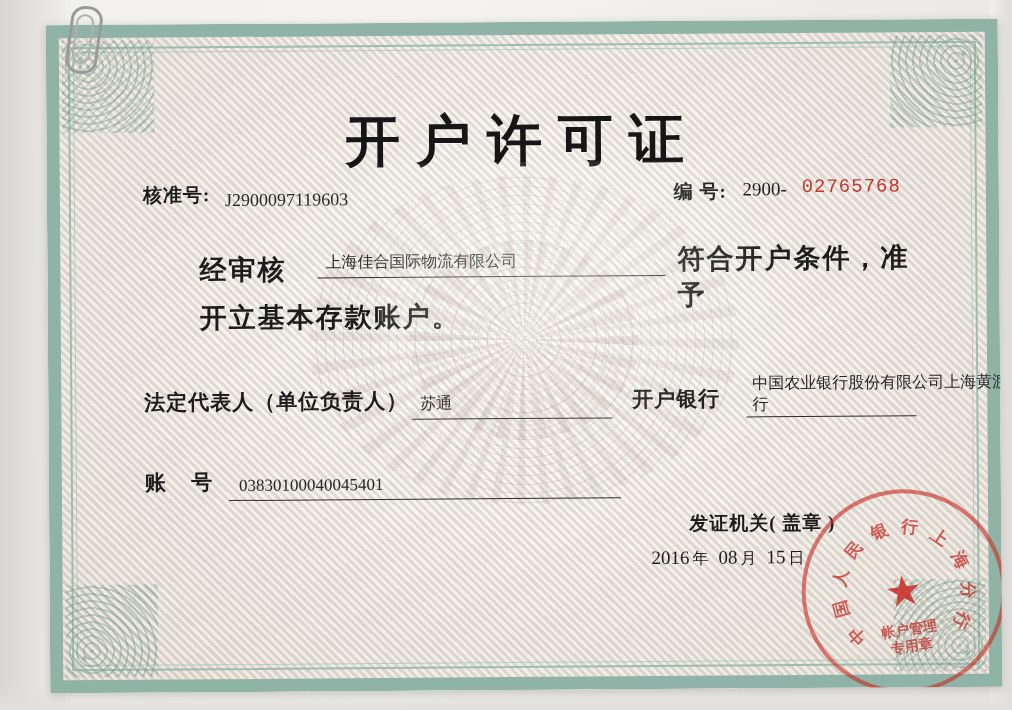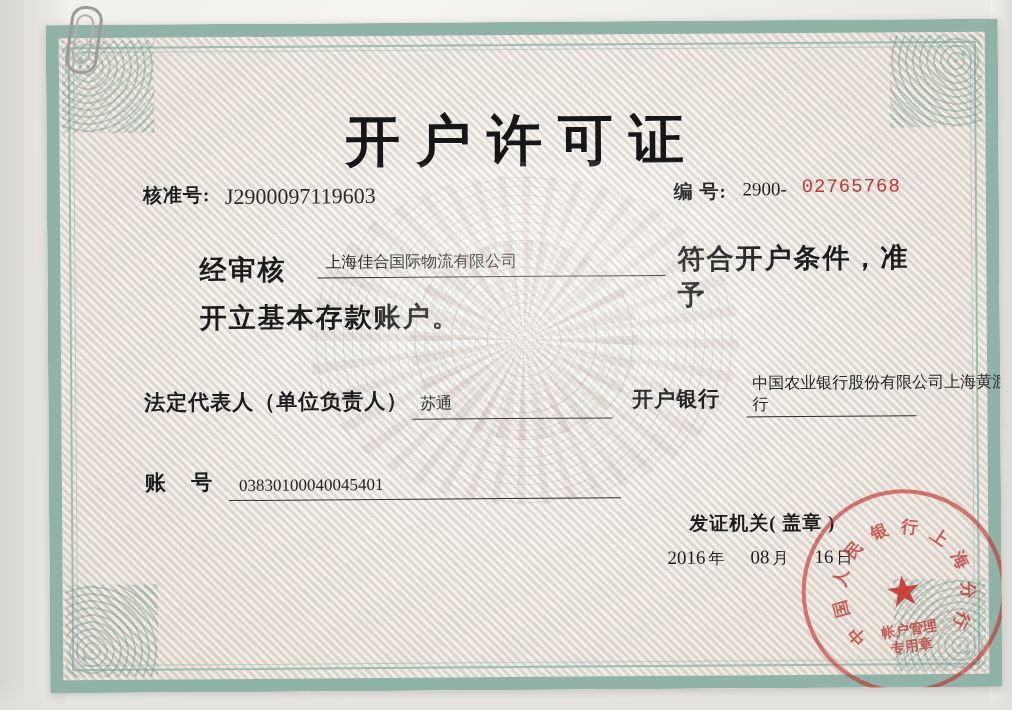--- a/index.html
+++ b/index.html
@@ -156,22 +156,22 @@
   .approval-label {
     position: absolute;
     left: 0; top: 2px;
     font-size: 19px;
     font-weight: bold;
     font-family: "Liberation Serif", serif;
     letter-spacing: 1px;
   }
   .approval-value {
     position: absolute;
-    left: 82px; top: 4px;
-    font-size: 22px;
+    left: 82px; top: 10px;
+    font-size: 18px;
     font-family: "Liberation Serif", serif;
     color: #2a2a2a;
   }
   .serial-label {
     position: absolute;
     right: 196px; top: 2px;
     font-size: 19px;
     font-weight: bold;
     font-family: "Liberation Serif", serif;
     letter-spacing: 1px;
@@ -322,21 +322,21 @@
     letter-spacing: 1px;
     margin-left: 44px;
   }
   .date-row {
     margin-top: 10px;
     margin-left: 6px;
     font-family: "Liberation Serif", serif;
     font-size: 18px;
     white-space: nowrap;
   }
-  .date-row .y { font-size: 19px; margin-left: 16px; }
+  .date-row .y { font-size: 19px; }
   .date-row .unit { font-size: 16px; margin: 0 10px 0 3px; }
 
   
   .seal {
     position: absolute;
     left: 712px;
     top: 432px;
     width: 196px;
     height: 196px;
     border-radius: 50%;
@@ -474,21 +474,21 @@
       <div class="row-account">
         <span class="acct-label">账 号</span>
         <span class="fill-line acct-blank">
           <span class="acct-value">03830100040045401</span>
         </span>
       </div>
 
       <div class="issuer">
         <div class="issuer-label">发证机关( 盖章 )</div>
         <div class="date-row">
-          <span class="y">2016</span><span class="unit">年</span><span class="y">08</span><span class="unit">月</span><span class="y">16</span><span class="unit">日</span>
+          <span class="y">2016</span><span class="unit">年</span><span class="y">08</span><span class="unit">月</span><span class="y">15</span><span class="unit">日</span>
         </div>
       </div>
 
       <div class="seal">
         <div class="seal-top-text seal-arc" id="seal-arc">
             <span style="transform: rotate(-125deg) translate(-0.5em, -76px);">中</span>
             <span style="transform: rotate(-97.2222deg) translate(-0.5em, -76px);">国</span>
             <span style="transform: rotate(-69.4444deg) translate(-0.5em, -76px);">人</span>
             <span style="transform: rotate(-41.6667deg) translate(-0.5em, -76px);">民</span>
             <span style="transform: rotate(-13.8889deg) translate(-0.5em, -76px);">银</span>

